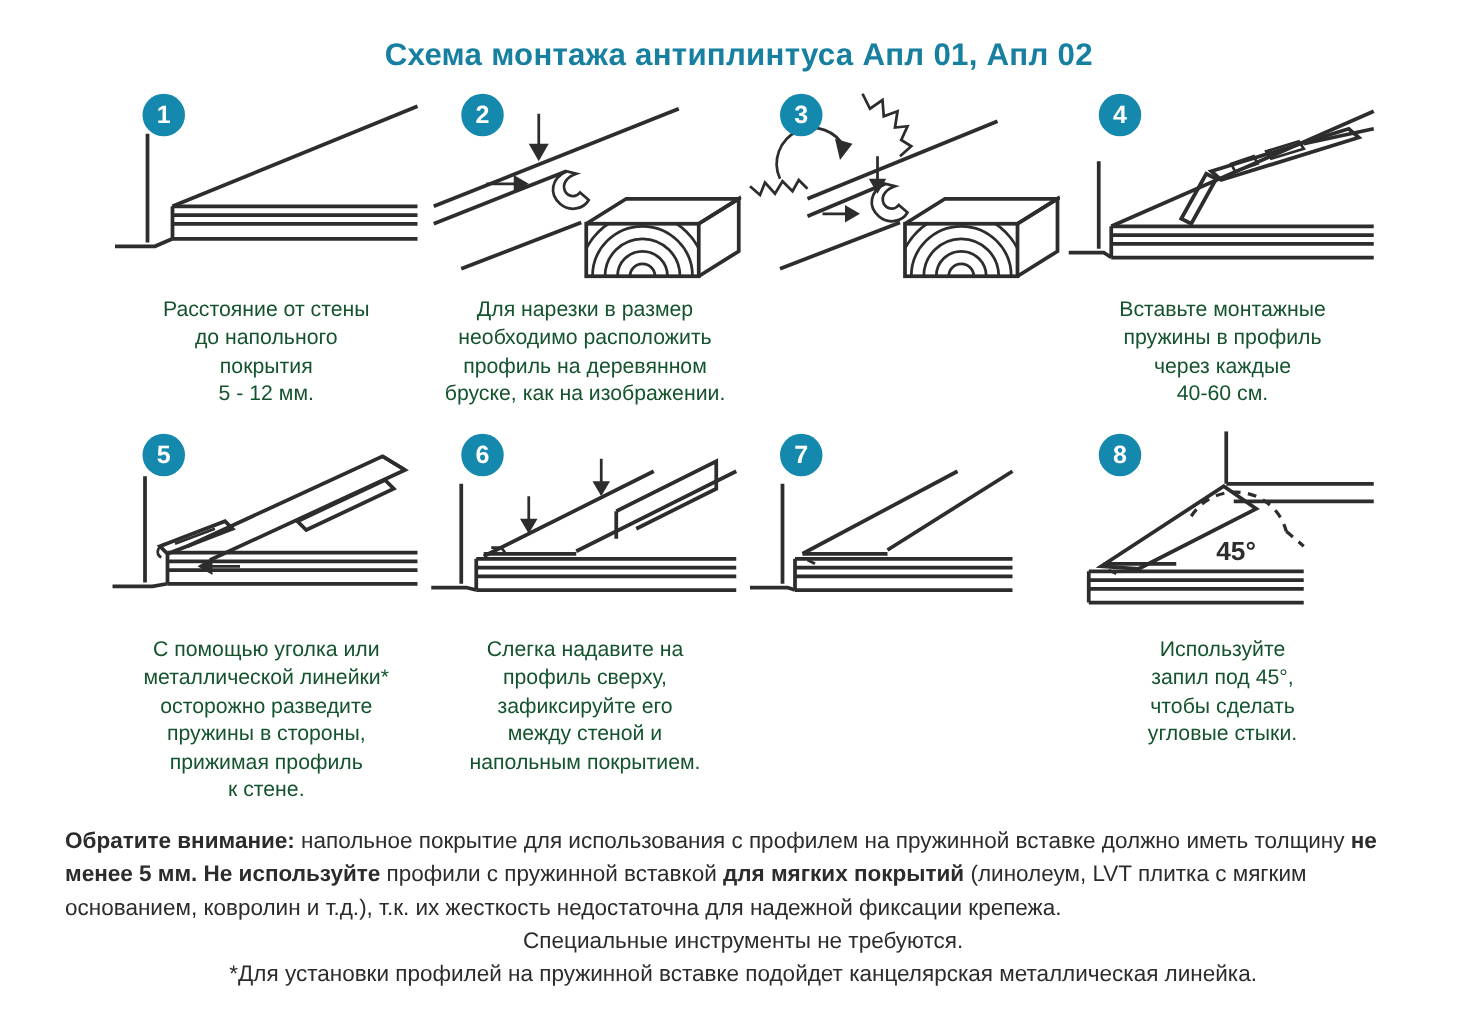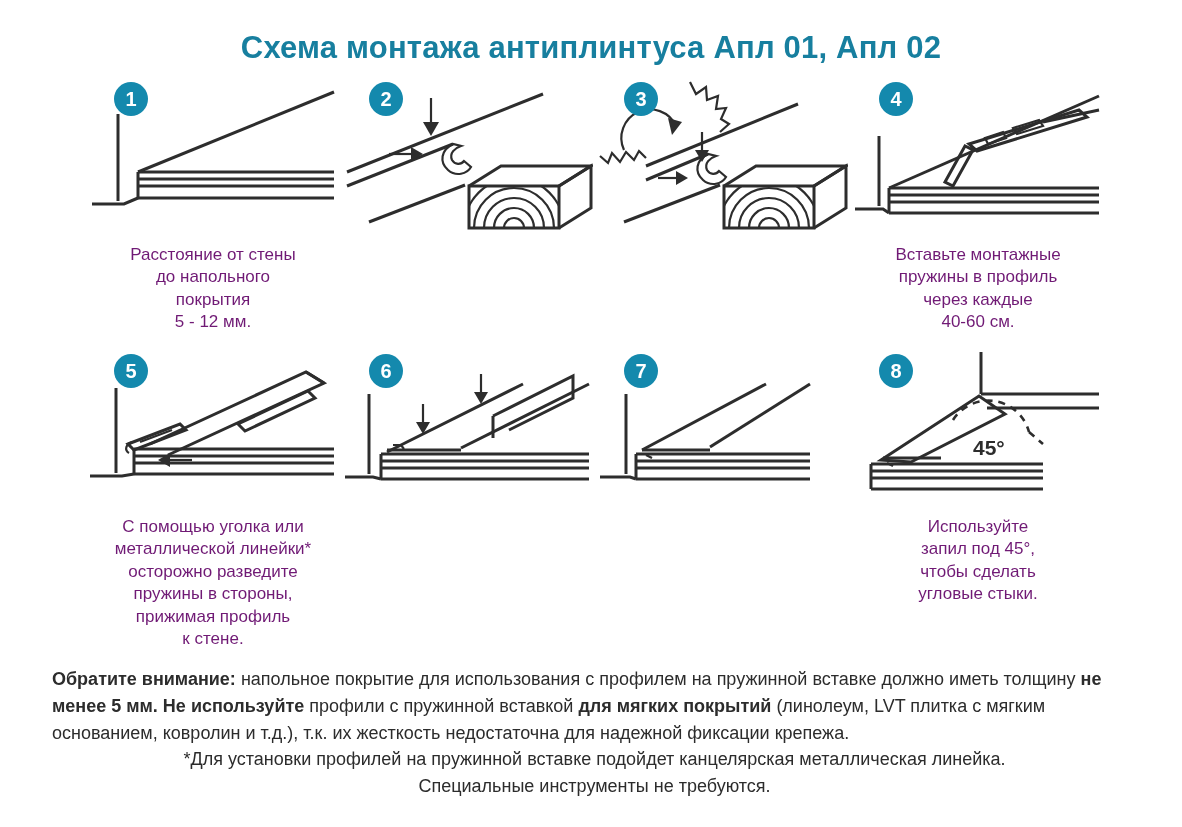--- a/index.html
+++ b/index.html
@@ -8,21 +8,21 @@
     width: 1182px; height: 827px;
     font-family: "Liberation Sans", "DejaVu Sans", sans-serif;
     color: #2e2e2e;
     overflow: hidden;
     position: relative;
   }
   .page { width: 1182px; height: 827px; padding-top: 30px; }
 
   h1.title {
     text-align: center;
-    font-size: 31px;
+    font-size: 25px;
     font-weight: bold;
     color: #177f9f;
     letter-spacing: 0.2px;
     margin-bottom: 14px;
   }
 
   .grid {
     width: 1035px;
     margin: 0 auto 0 88px;
     display: grid;
@@ -42,21 +42,21 @@
     font-weight: bold;
     font-size: 20px;
     display: flex; align-items: center; justify-content: center;
     line-height: 1;
   }
   .caption {
     margin-top: 12px;
     text-align: center;
     font-size: 17px;
     line-height: 1.32;
-    color: #701a75;
+    color: #14532d;
     white-space: pre-line;
   }
 
   .notes {
     width: 1085px;
     margin: 16px auto 0 52px;
     font-size: 18px;
     line-height: 1.48;
     color: #2c2c2c;
   }
@@ -128,20 +128,24 @@
           <g clip-path="url(#grain2)">
             <path class="thin" d="M161 148 A10 10 0 0 1 181 148 M151 148 A20 20 0 0 1 191 148 M141 148 A30 30 0 0 1 201 148 M131 148 A40 40 0 0 1 211 148 M121 148 A50 50 0 0 1 221 148"></path>
           </g>
 
           <path d="M88 18 V44" class="thin"></path>
           <path class="fill" d="M80 42 h16 l-8 14 Z"></path>
           <path d="M46 74 H70" class="thin"></path>
           <path class="fill" d="M68 67 v14 l12 -7 Z"></path>
         </svg>
       </div>
+      <p class="caption">Для нарезки в размер
+необходимо расположить
+профиль на деревянном
+бруске, как на изображении.</p>
     </div>
 
     <div class="step">
       <div class="figure">
         <div class="badge">
             <span>3</span>
           </div>
         <svg class="art" viewBox="0 0 250 152">
           <defs>
               <clipPath id="grain3">
@@ -250,20 +254,25 @@
 
           <path d="M150 64 V86"></path>
           <path d="M150 64 L230 24 V46 L166 78"></path>
 
           <path d="M80 52 V72" class="thin"></path>
           <path class="fill" d="M73 70 h14 l-7 12 Z"></path>
           <path d="M138 22 V42" class="thin"></path>
           <path class="fill" d="M131 40 h14 l-7 12 Z"></path>
         </svg>
       </div>
+      <p class="caption">Слегка надавите на
+профиль сверху,
+зафиксируйте его
+между стеной и
+напольным покрытием.</p>
     </div>
 
     <div class="step">
       <div class="figure">
         <div class="badge">
             <span>7</span>
           </div>
         <svg class="art" viewBox="0 0 250 152">
           <path d="M28 42 V122"></path>
           <path d="M2 125 H32 L38 127"></path>
@@ -302,17 +311,17 @@
       <p class="caption">Используйте
 запил под 45°,
 чтобы сделать
 угловые стыки.</p>
     </div>
 
   </div>
 
   <div class="notes">
     <p class="main"><b>Обратите внимание: </b><span>напольное покрытие для использования с профилем на пружинной вставке должно иметь толщину </span><b>не менее 5 мм. Не используйте </b><span>профили с пружинной вставкой </span><b>для мягких покрытий </b><span>(линолеум, LVT плитка с мягким основанием, ковролин и т.д.), т.к. их жесткость недостаточна для надежной фиксации крепежа.</span></p>
+    <p class="centered">Специальные инструменты не требуются.</p>
     <p class="centered">*Для установки профилей на пружинной вставке подойдет канцелярская металлическая линейка.</p>
-    <p class="centered">Специальные инструменты не требуются.</p>
   </div>
 
 </div>
 
 </body></html>

